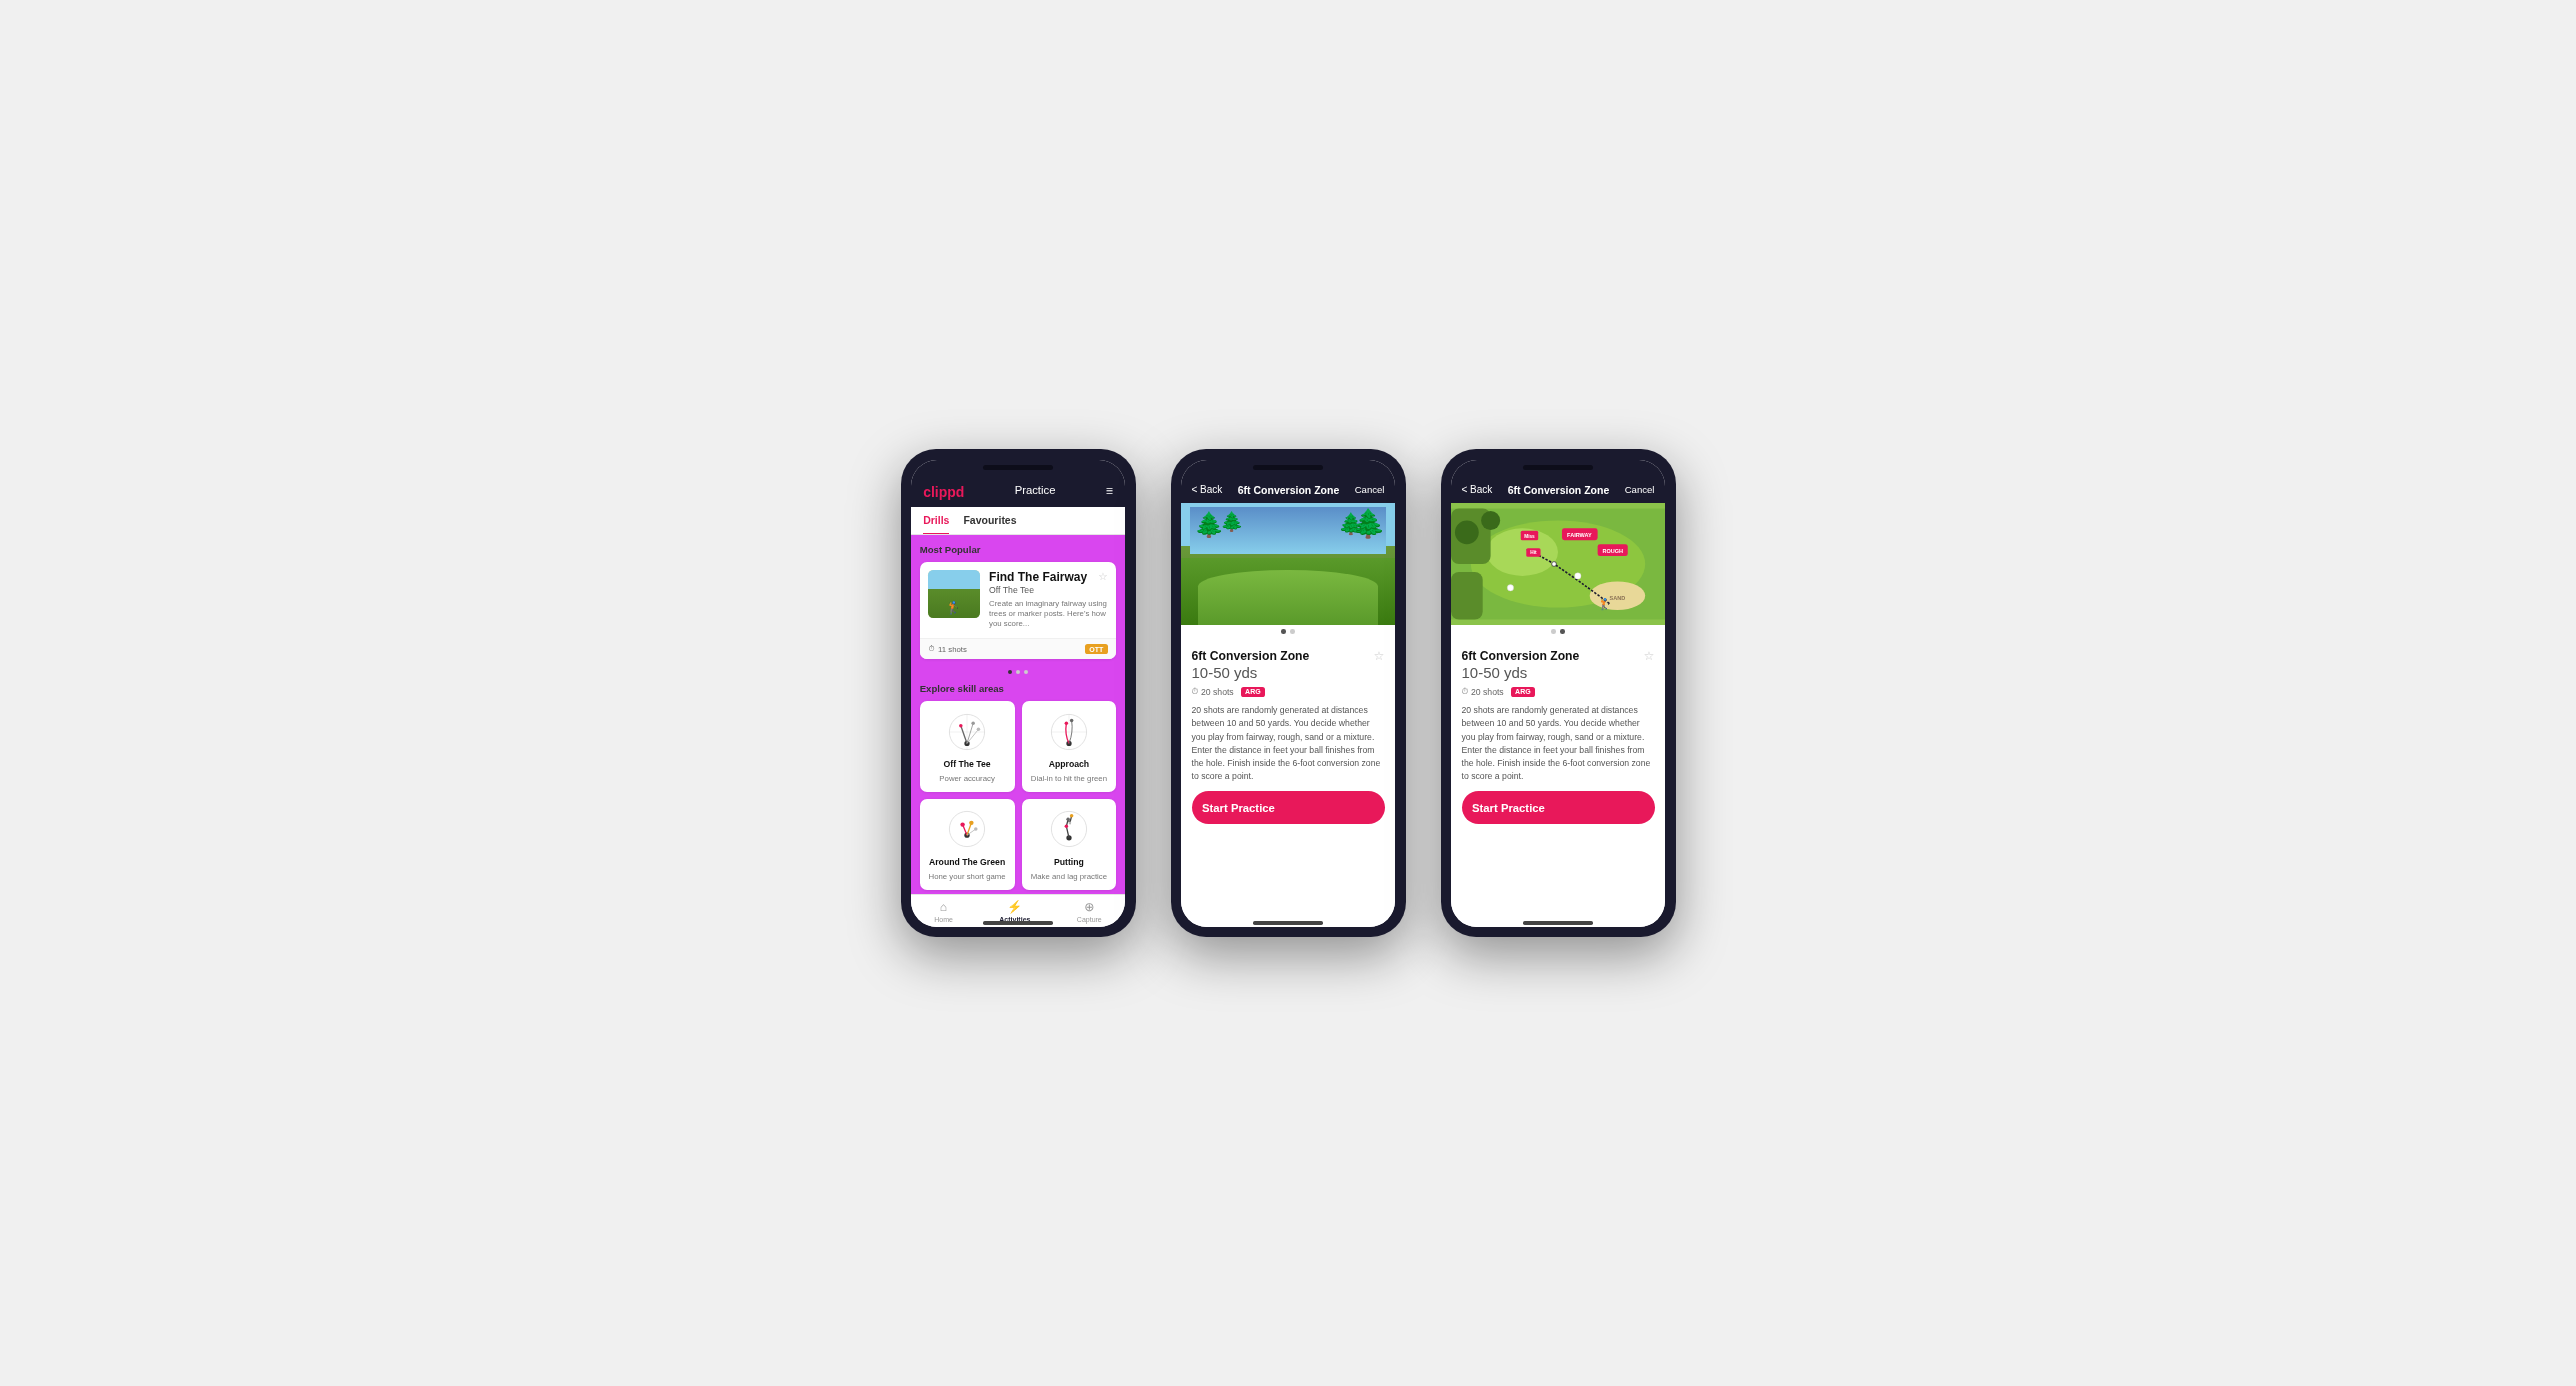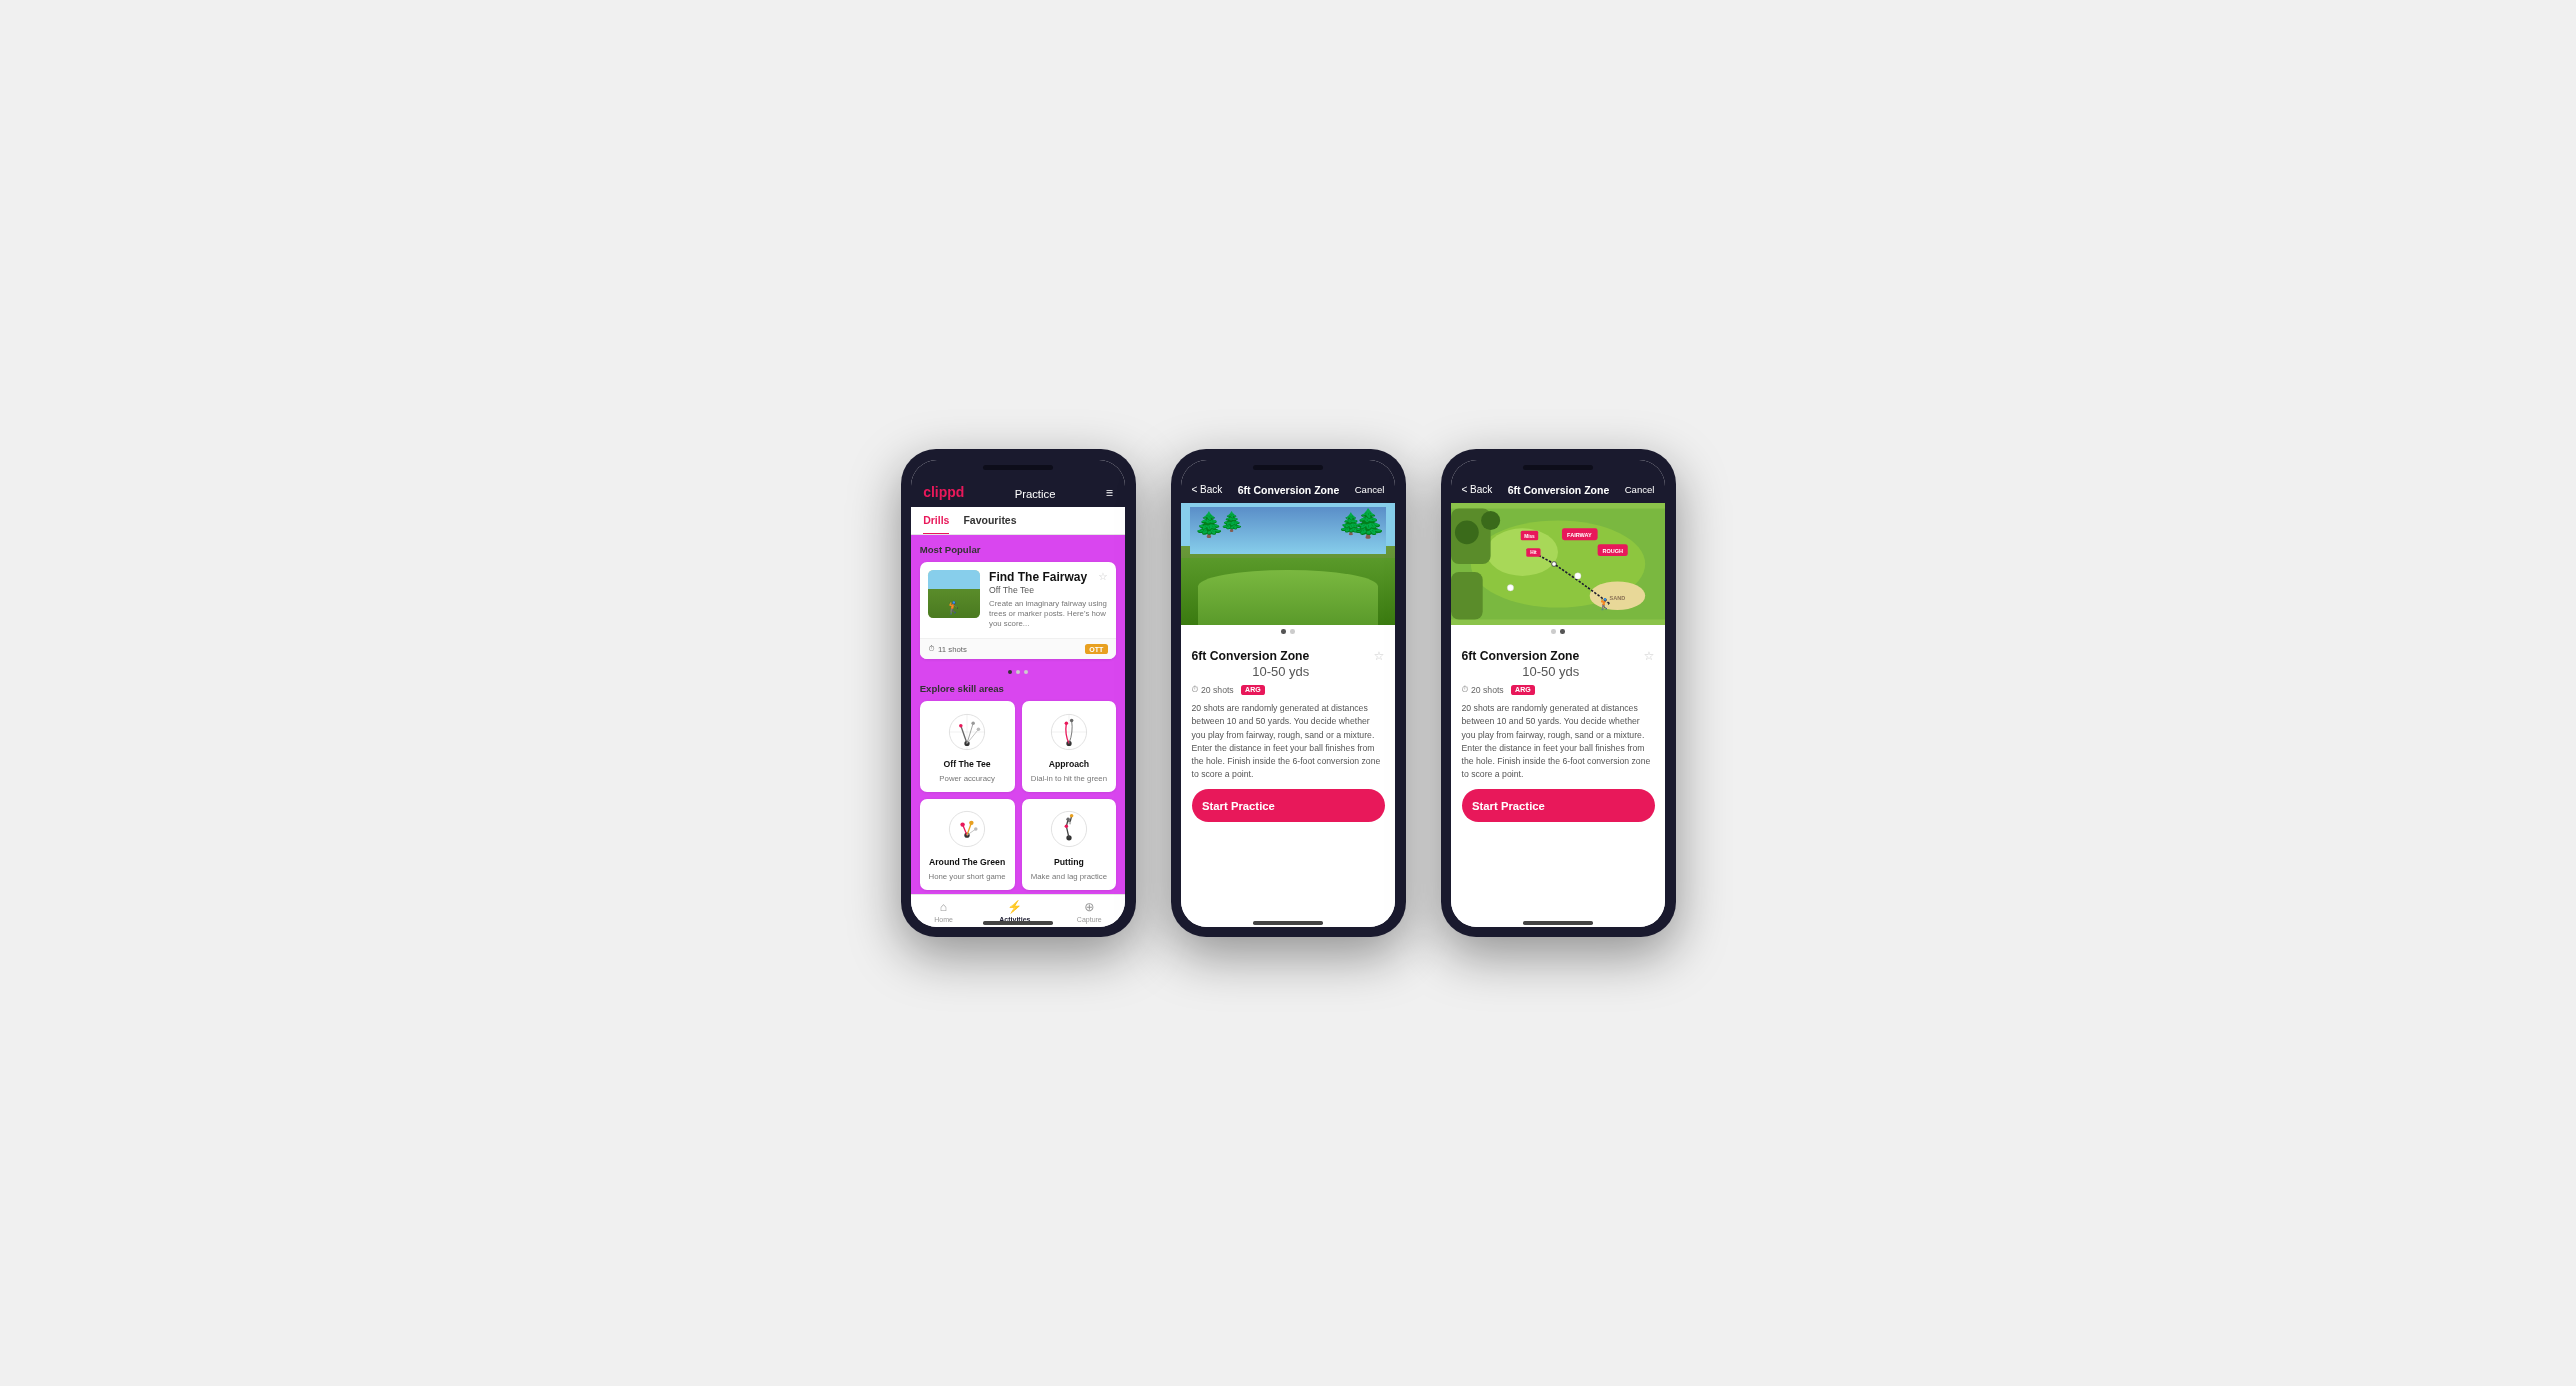--- a/index.html
+++ b/index.html
@@ -60,21 +60,21 @@
       display: flex;
       flex-direction: column;
     }
 
     
     .p1-header {
       background: #1a1a2e;
       padding: 24.4px 12.2px 7px;
       display: flex;
       justify-content: space-between;
-      align-items: flex-end;
+      align-items: flex-start;
     }
     .p1-logo {
       color: #e8185a;
       font-weight: 800;
       font-size: 14px;
     }
     .p1-title {
       color: #fff;
       font-size: 11.3px;
     }
@@ -293,24 +293,23 @@
       display: flex;
       justify-content: space-between;
       align-items: flex-start;
     }
     .p2-drill-title {
       font-size: 12.2px;
       font-weight: 700;
       color: #111;
     }
     .p2-drill-range {
-      font-size: 13px;
+      font-size: 15px;
       color: #555;
       margin-top: 1.7px;
-      text-align: right;
     }
     .p2-fav { color: #ccc; font-size: 12.2px; }
     .p2-meta {
       display: flex;
       align-items: center;
       gap: 7px;
       margin-top: 5.2px;
     }
     .p2-shots-meta {
       font-size: 8.7px;

